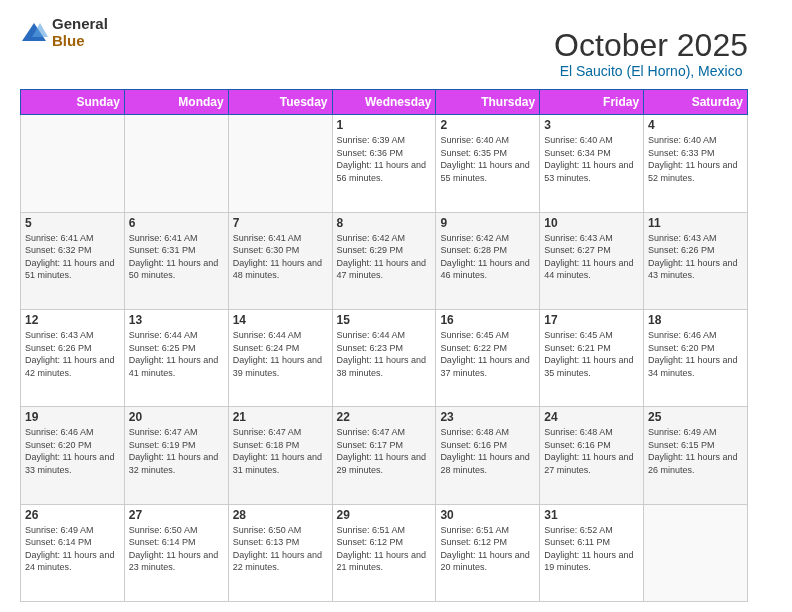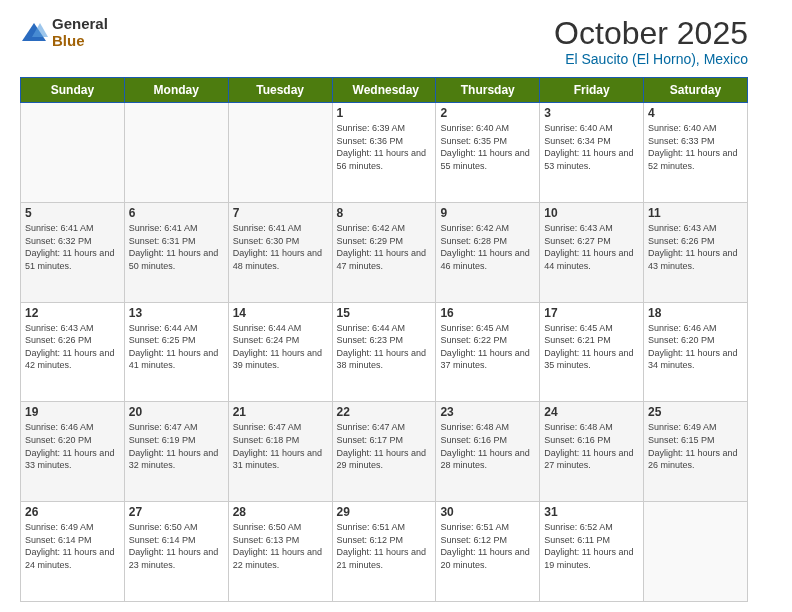--- a/index.html
+++ b/index.html
@@ -41,46 +41,47 @@
     .logo-blue {
       font-size: 15px;
       font-weight: bold;
       color: #a16207;
     }
     .logo-icon {
       width: 28px;
       height: 28px;
     }
     .title-block {
-      text-align: right;
+      text-align: center;
+      margin-top: 12px;
     }
     .month-title {
       font-size: 32px;
       font-weight: 300;
       color: #333;
       line-height: 1.1;
     }
     .location {
       font-size: 14px;
       color: #0369a1;
     }
     .calendar {
       flex: 1;
       border: 1px solid #ccc;
       border-collapse: collapse;
       width: 100%;
       table-layout: fixed;
     }
     .calendar th {
-      background: #4d7c0f;
+      background: #d946ef;
       color: #fff;
       font-size: 12px;
       font-weight: bold;
-      padding: 5px 20px;
-      text-align: center;
+      padding: 5px 4px;
+      text-align: right;
       border: 1px solid #1a5aaf;
     }
     .calendar td {
       border: 1px solid #ccc;
       vertical-align: top;
       padding: 3px 4px;
       font-size: 9.5px;
       color: #333;
       height: 80px;
     }

